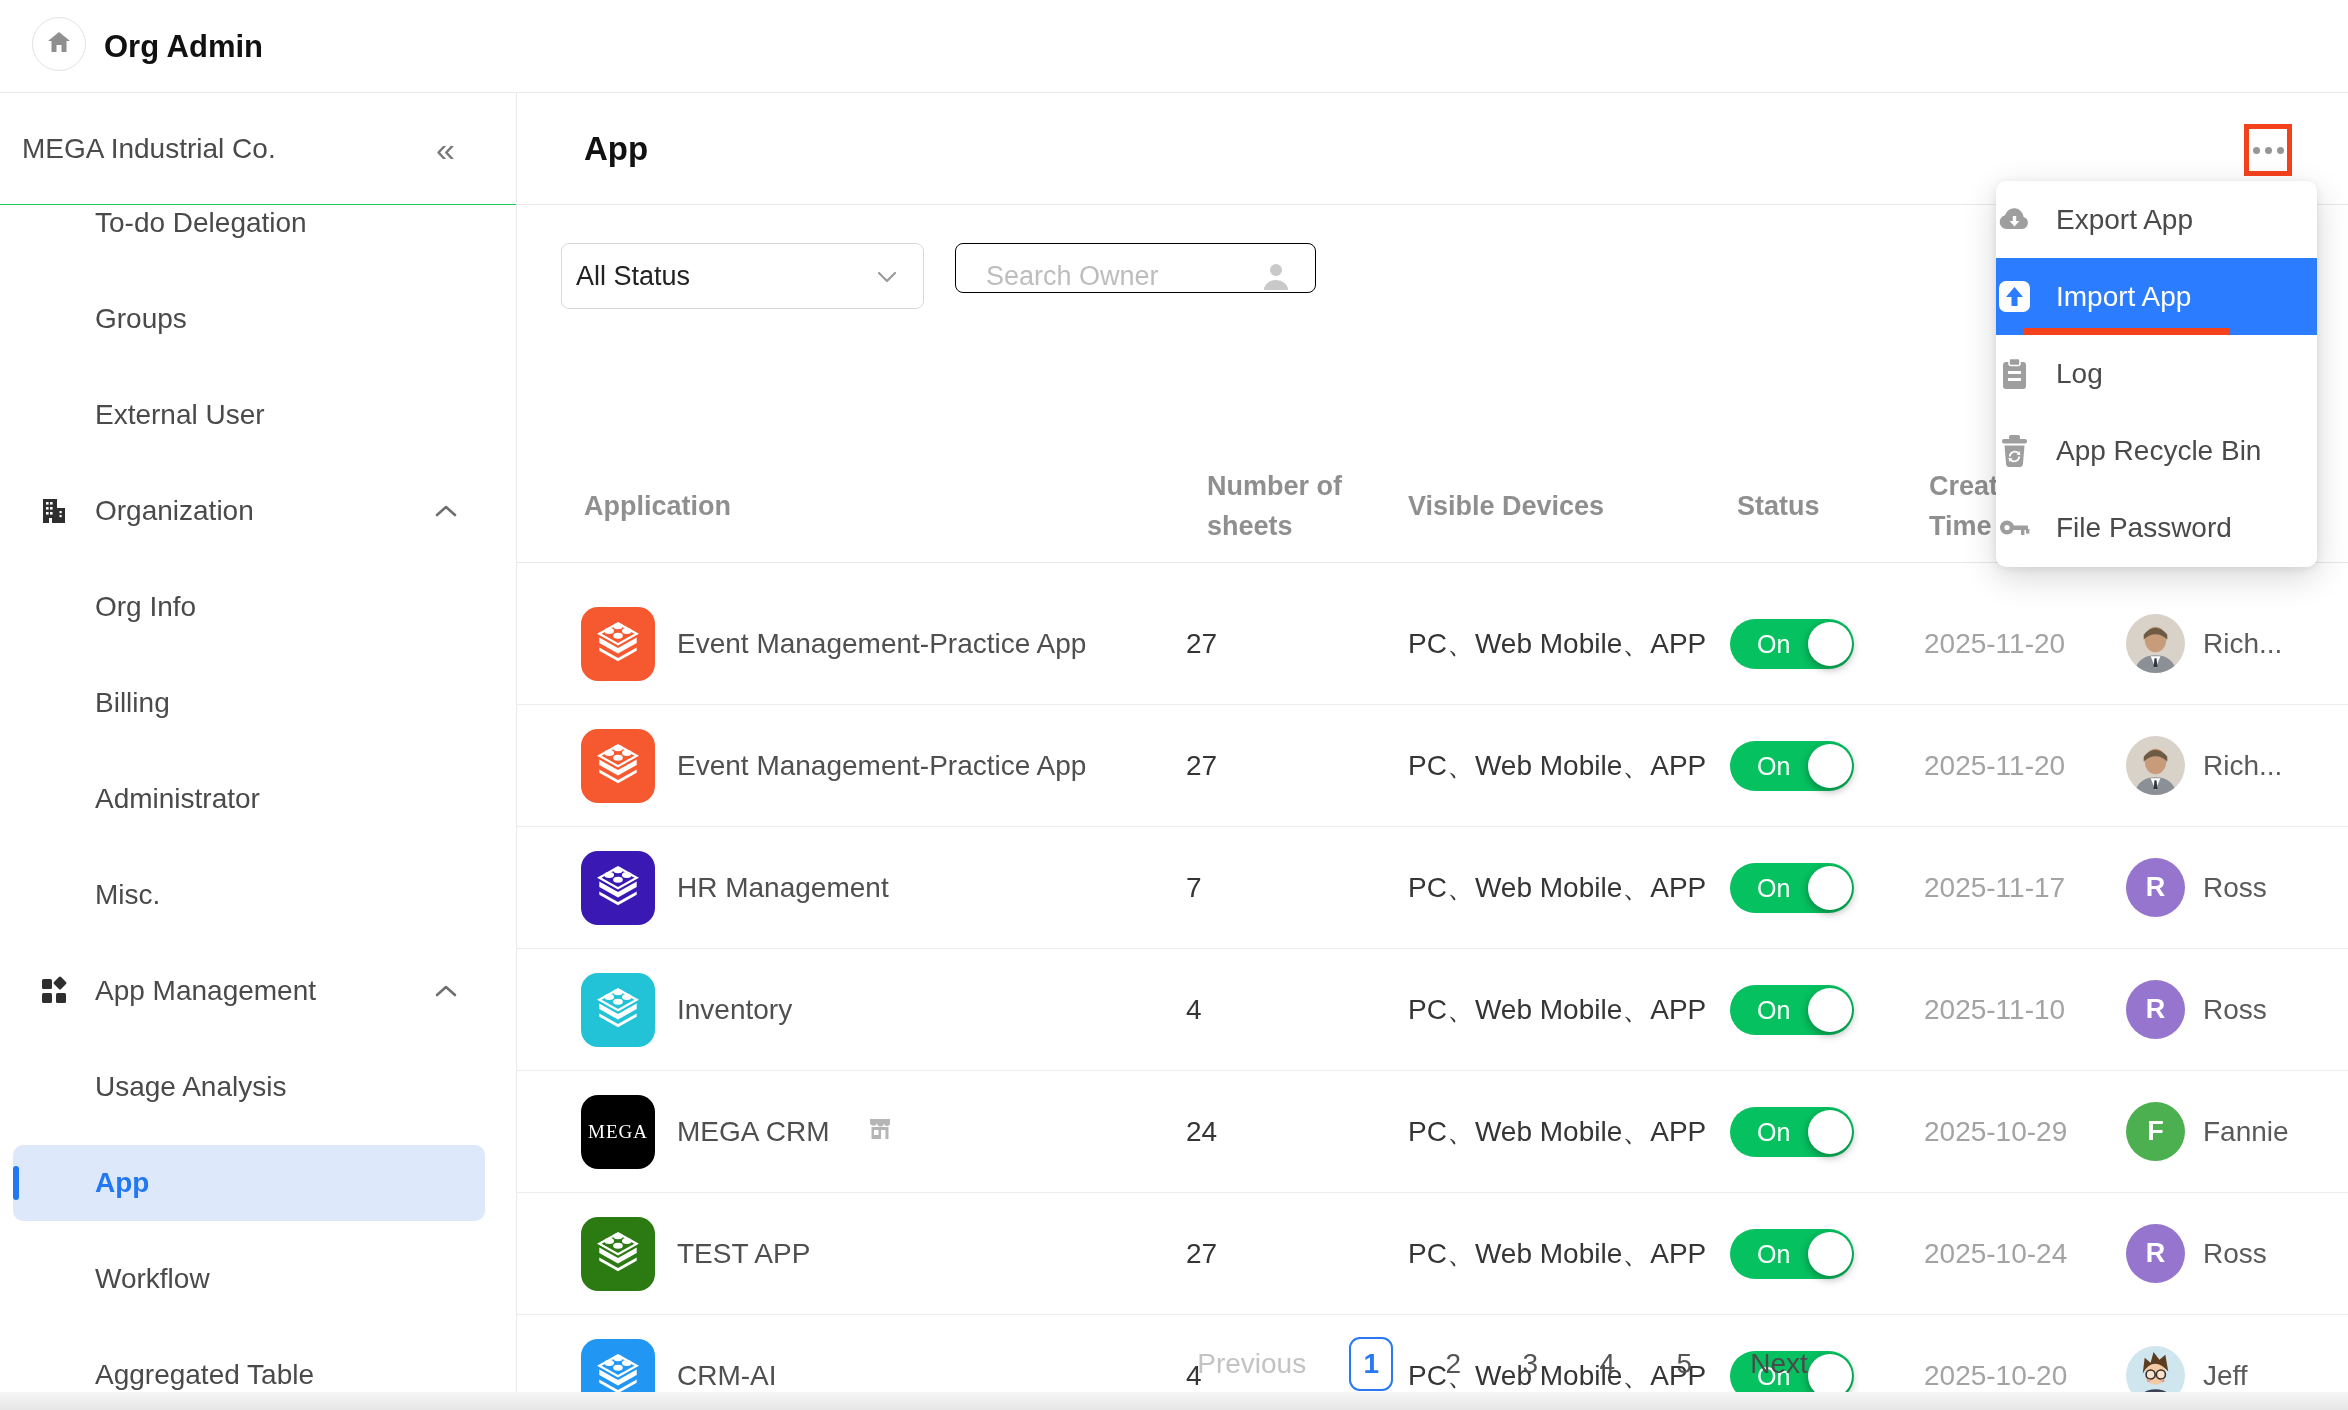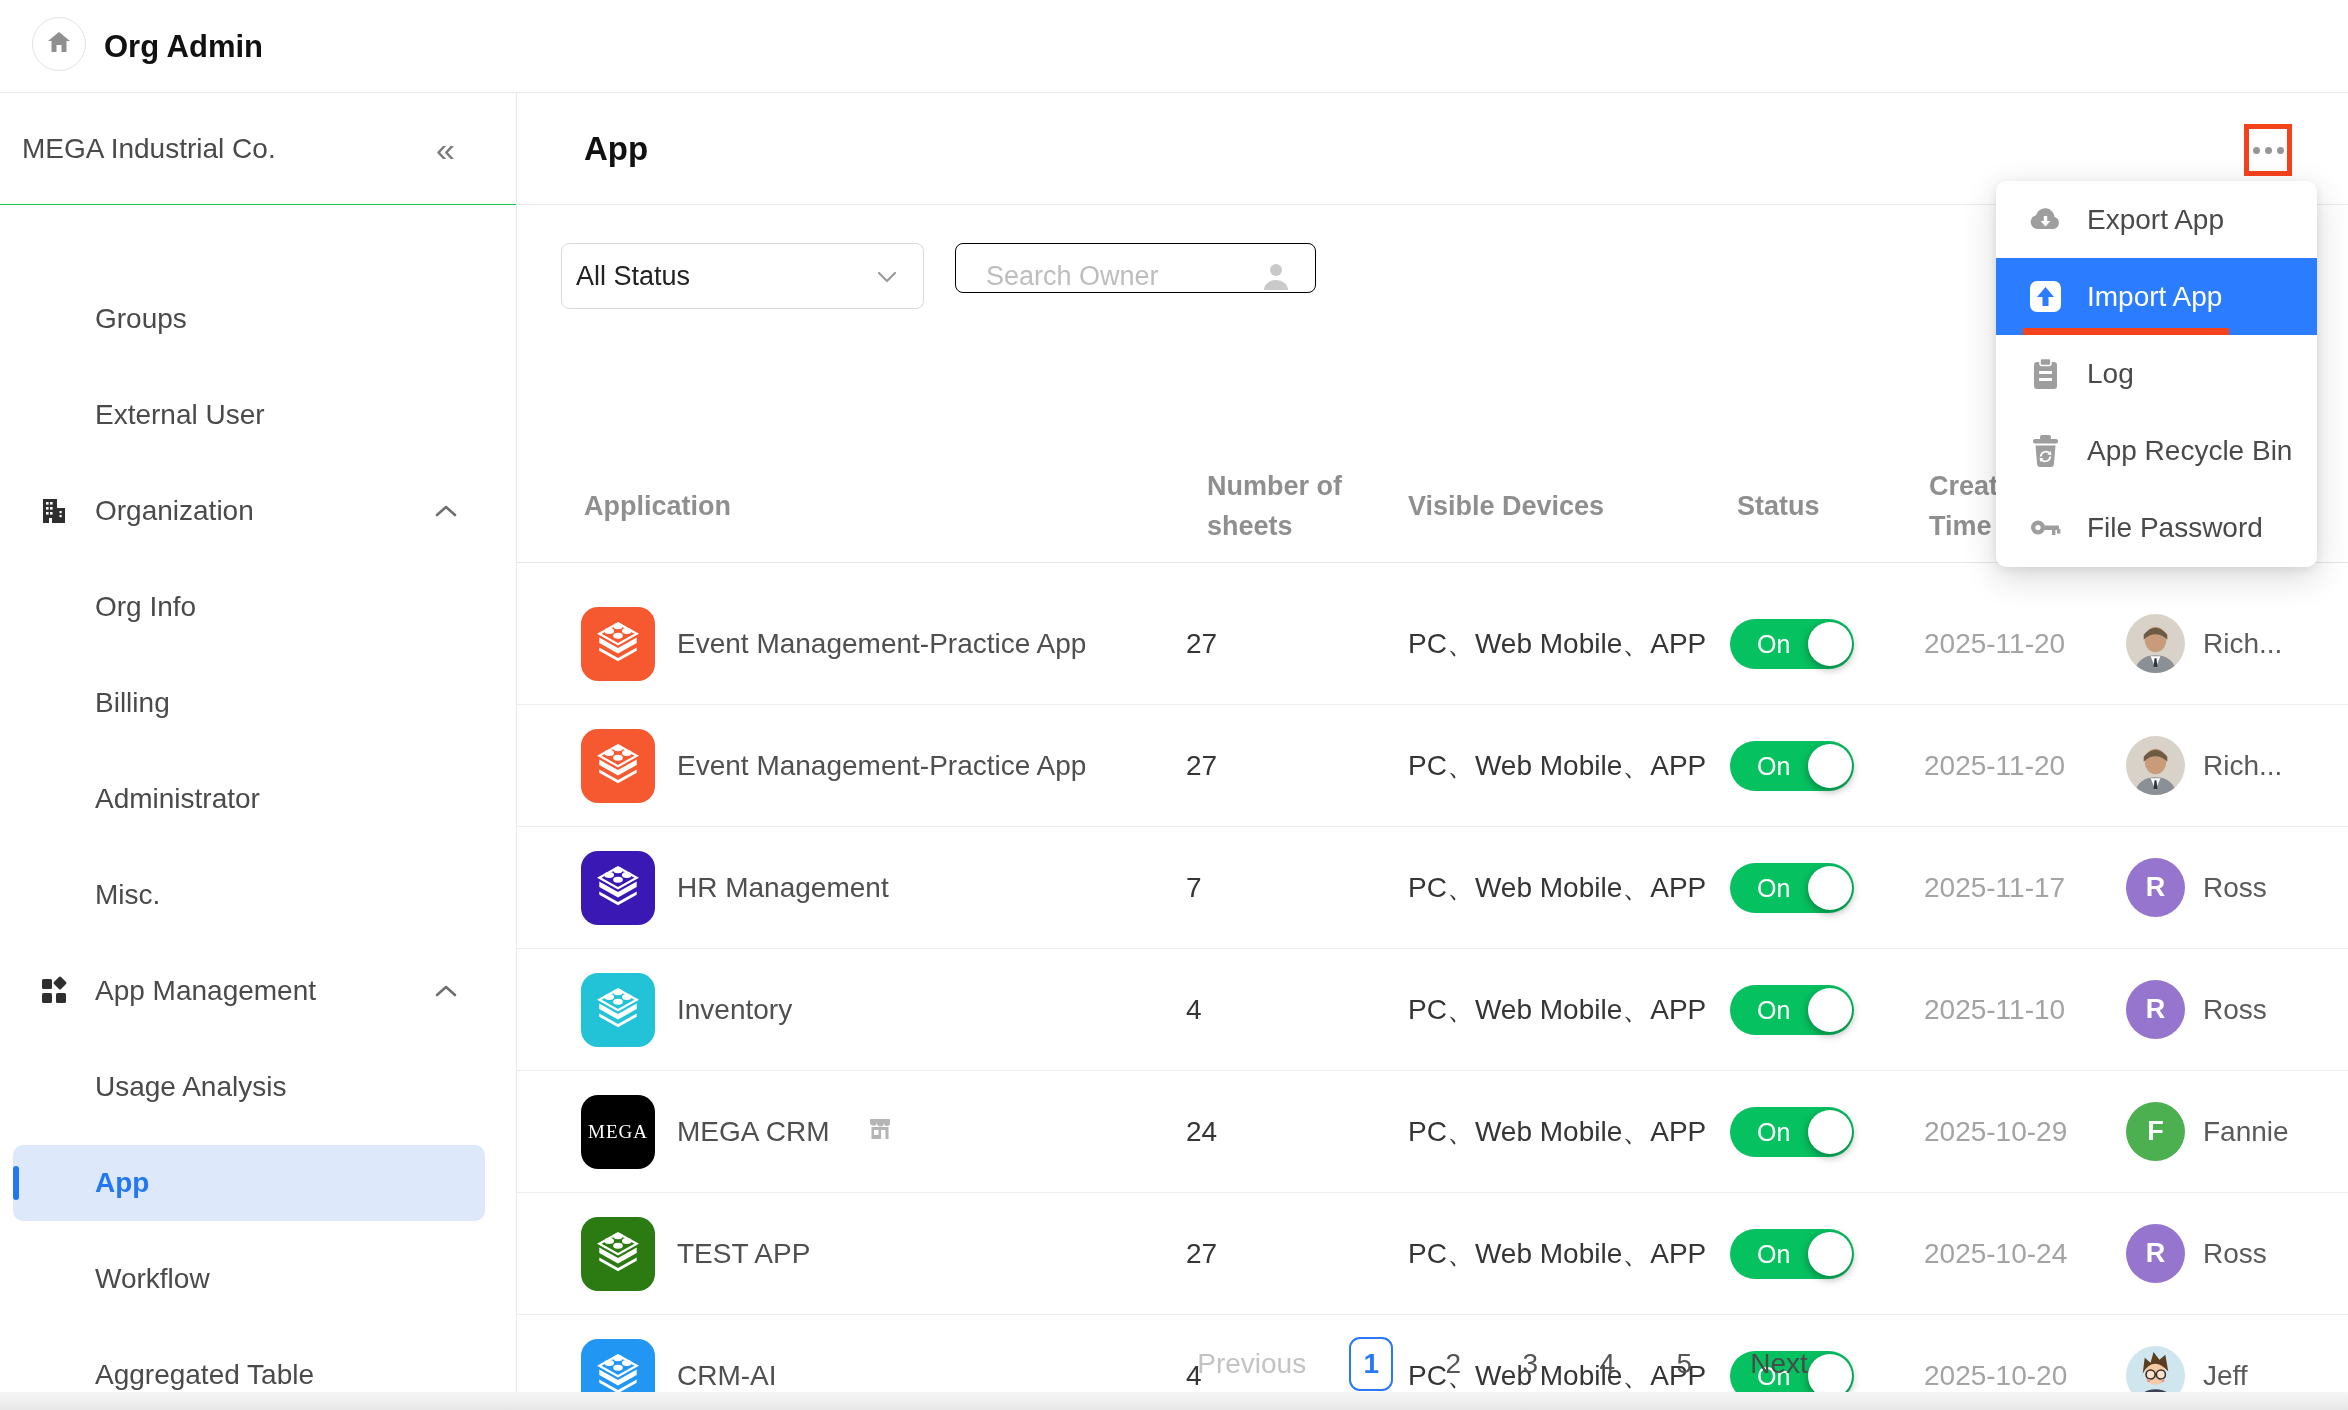--- a/index.html
+++ b/index.html
@@ -66,21 +66,21 @@
 
   
   .pagination { position:absolute; left:0; top:1244px; width:100%; display:flex; align-items:center; justify-content:center; margin-left:0; padding-left:140px; gap:43px; font-size:28px; }
   .pg-prev { color:#c3c3c3; cursor:default; }
   .pg-cur { width:44px; height:54px; border-width:2px; border-style:solid; border-radius:11px; display:flex; align-items:center; justify-content:center; font-weight:bold; cursor:pointer; }
   .pg-num { width:34px; text-align:center; color:#555; cursor:pointer; }
   .pg-next { color:#4a4a4a; cursor:pointer; margin-left:6px; }
 
   
   .menu { position:absolute; left:1996px; top:181px; width:321px; height:386px; background:#fff; border-radius:10px; box-shadow:0 10px 34px rgba(0,0,0,.16), 0 2px 8px rgba(0,0,0,.08); z-index:20; overflow:hidden; }
-  .menu-item { position:relative; height:77px; display:flex; align-items:center; padding-left:31px; cursor:pointer; }
+  .menu-item { position:relative; height:77px; display:flex; align-items:center; cursor:pointer; }
   .menu-item .mi-icon { width:37px; height:37px; display:flex; align-items:center; justify-content:center; }
   .menu-item .mi-label { margin-left:23px; font-size:28px; color:#4a4a4a; white-space:nowrap; }
   .menu-item.active .mi-label { color:#fff; }
   .underline-anno { position:absolute; left:27px; bottom:0; width:206px; height:7px; }
 
   .bottom-band { position:absolute; left:0; top:1392px; width:100%; height:18px; background:linear-gradient(180deg,#f6f6f6,#e7e7e7); z-index:30; }
 </style>
 </head>
 <body>
 
@@ -93,20 +93,23 @@
             <path d="M13 3 L24 12 H20.5 V23 H15.5 V16 H10.5 V23 H5.5 V12 H2 Z" fill="#8f8f8f"></path>
           </svg>
       </span>
     </div>
     <div class="app-title-top">Org Admin</div>
   </div>
 
   <div class="sidebar">
     <div class="nav">
 
+      <div class="nav-item" style="top:82px">
+        <span class="nav-label">To-do Delegation</span>
+      </div>
       <div class="nav-item" style="top:178px">
         <span class="nav-label">Groups</span>
       </div>
       <div class="nav-item" style="top:274px">
         <span class="nav-label">External User</span>
       </div>
       <div class="nav-item" style="top:370px">
         <span class="nav-icon">
           <svg width="32" height="32" viewBox="0 0 32 32">
             <rect x="5" y="4" width="14" height="24" fill="#2e2e2e"></rect>

